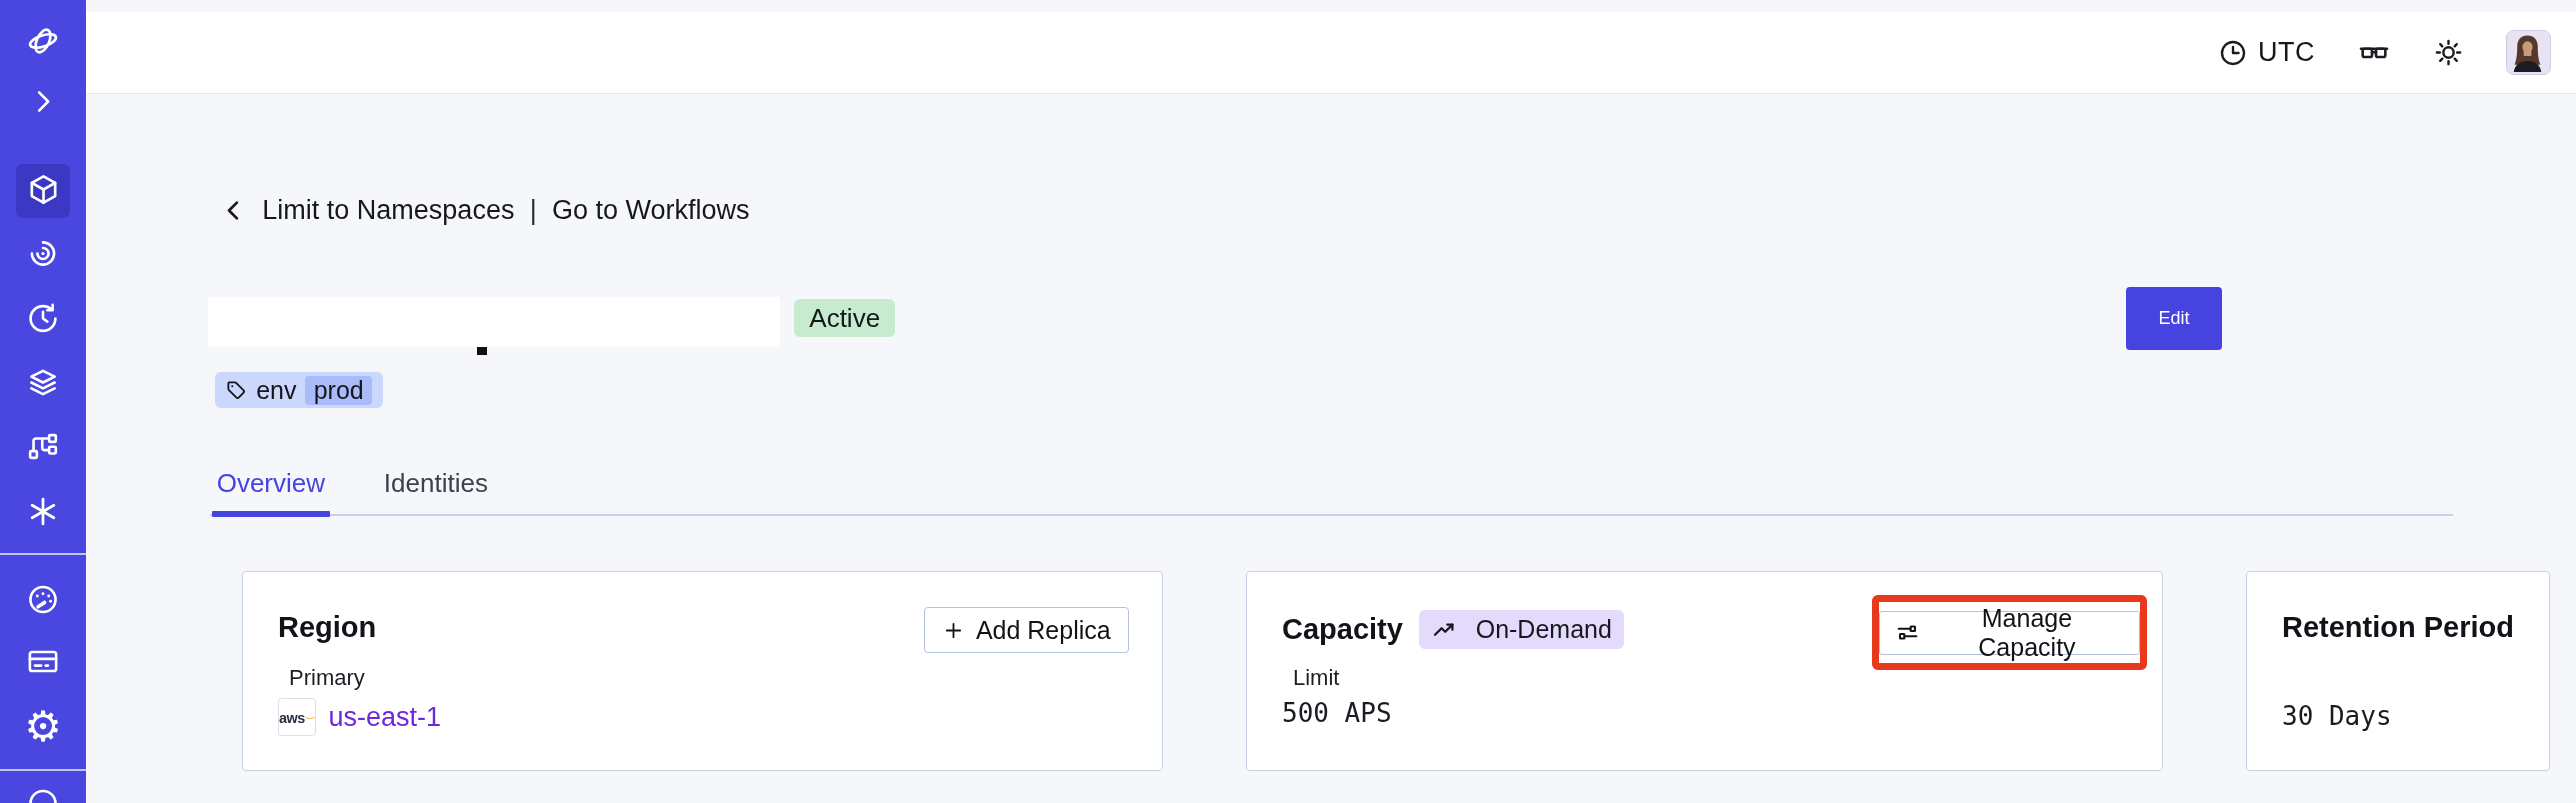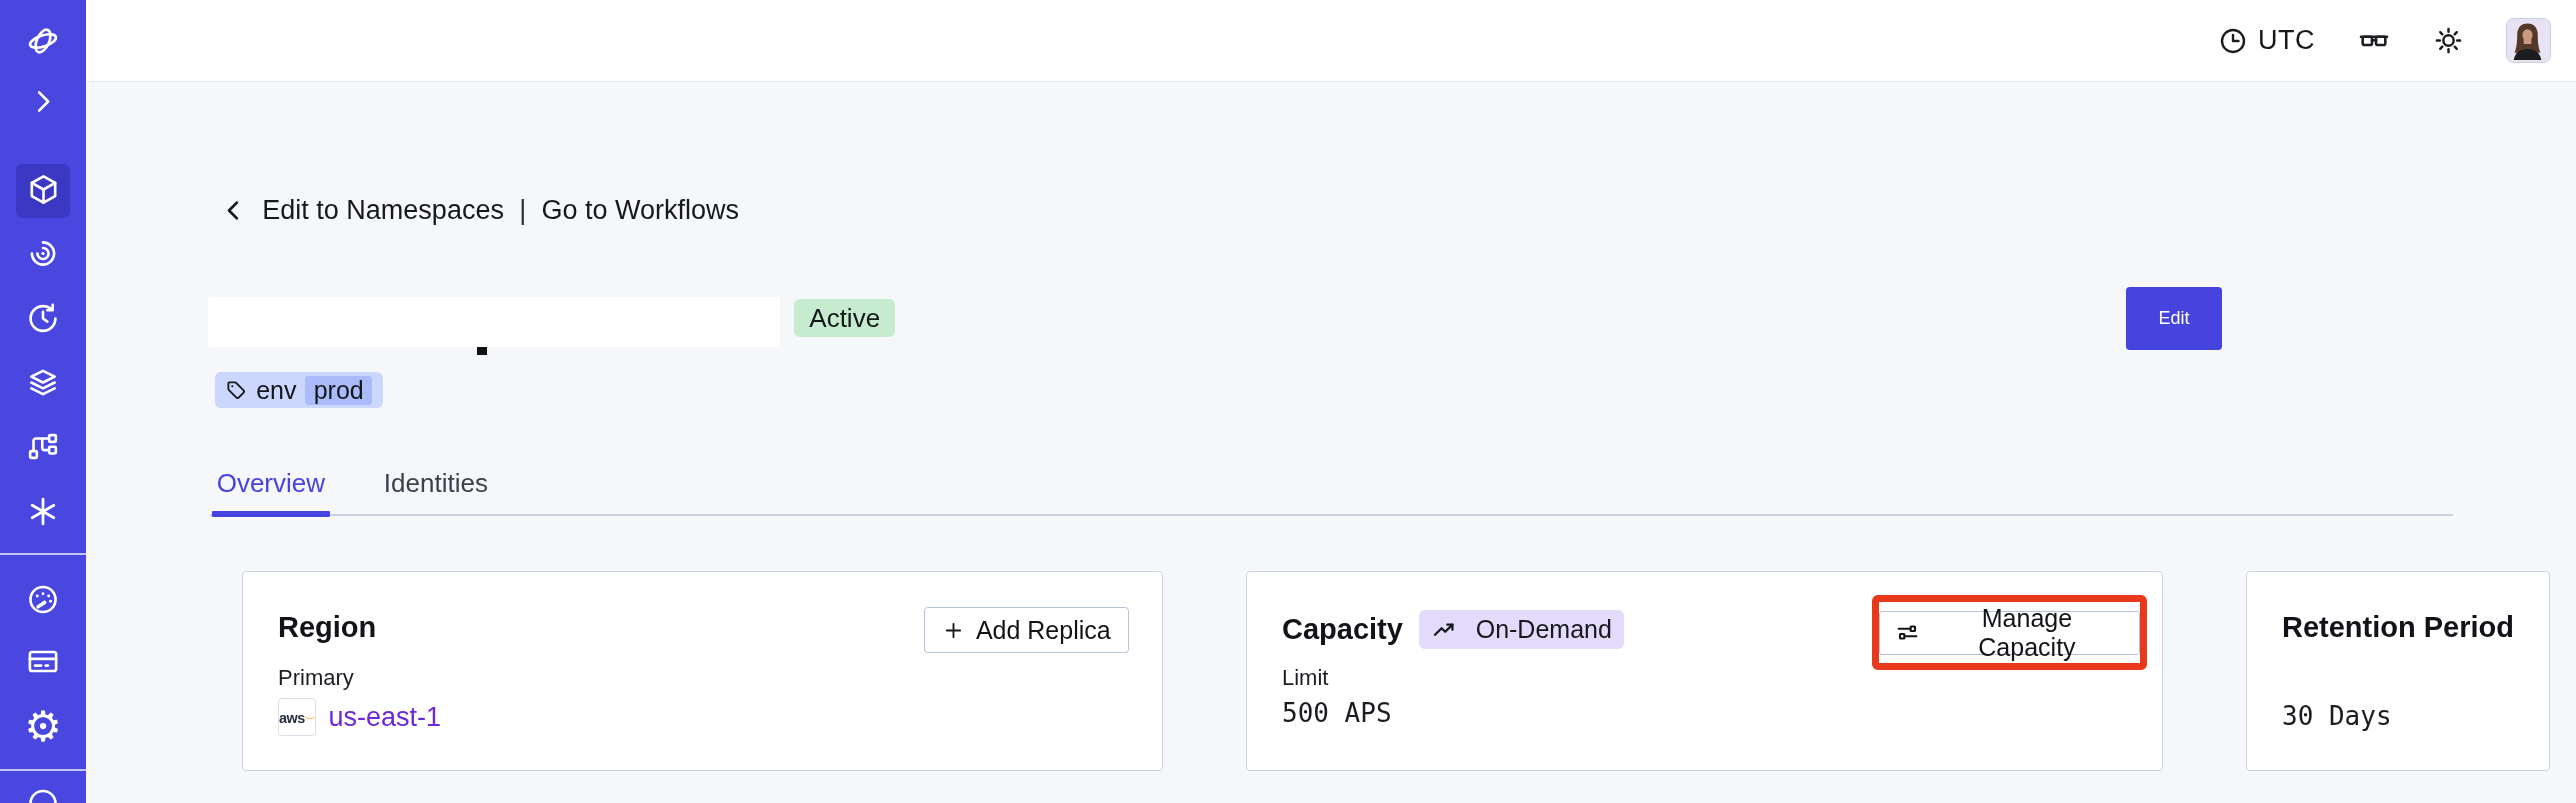--- a/index.html
+++ b/index.html
@@ -9,21 +9,21 @@
 
   
   .sidebar { position:absolute; left:0; top:0; width:86px; height:804px; background:#4A46E0; z-index:5; }
   .s-item { position:absolute; left:50%; transform:translateX(-50%); color:#fff; display:flex; align-items:center; justify-content:center; }
   .s-item svg { display:block; }
   .s-active-bg { position:absolute; left:16.3px; top:164px; width:54px; height:54px; background:#3B38C4; border-radius:6.7px; display:flex; align-items:center; justify-content:center; color:#fff; }
   .s-divider { position:absolute; left:0; width:86px; height:1.9px; background:rgba(235,237,245,0.75); }
   .gear-glyph { font-size:42px; line-height:1; color:#fff; font-family:"DejaVu Sans", sans-serif; }
 
   
-  .topbar { position:absolute; left:86px; top:0; width:2490px; height:82px; background:#fff; border-bottom:1.9px solid #E6E8F1; display:flex; align-items:center; justify-content:flex-end; gap:42px; padding-right:25px; z-index:4; }
+  .topbar { position:absolute; left:86px; top:12px; width:2490px; height:82px; background:#fff; border-bottom:1.9px solid #E6E8F1; display:flex; align-items:center; justify-content:flex-end; gap:42px; padding-right:25px; z-index:4; }
   .tz { display:flex; align-items:center; gap:10.5px; color:#17181D; }
   .tz-label { font-size:27px; letter-spacing:0.5px; }
   .tb-ic { color:#1B1C21; display:flex; align-items:center; }
   .avatar { width:45px; height:45px; border-radius:7.7px; border:1.9px solid #C9CFE2; overflow:hidden; background:#E8E2F3; }
   .avatar svg { display:block; }
 
   
   .content { position:absolute; left:86px; top:82px; width:2490px; height:721px; background:#F6F7FA; }
 
   .breadcrumb { position:absolute; left:134px; top:113px; display:flex; align-items:center; gap:15.3px; font-size:27px; font-weight:500; color:#17181D; cursor:pointer; }
@@ -46,21 +46,21 @@
   .tab { position:relative; font-size:26px; font-weight:500; color:#3C414D; padding:3.8px 1.9px 0 1.9px; cursor:pointer; }
   .tab.active { color:#4643DF; }
   .tab.active::after { content:""; position:absolute; left:-2.9px; right:-2.9px; bottom:-2.9px; height:5.8px; background:#4643DF; border-radius:1px; }
 
   .cards { position:absolute; left:124px; top:489px; display:flex; gap:51px; }
   .card { position:relative; background:#fff; border:1.9px solid #C6D0E2; border-radius:3.8px; height:200px; padding:38px 33px 0 35px;margin-left:32px; }
   .card.region { width:921px; }
   .card.capacity { width:917px; }
   .card.retention { width:304px; }
   .card-title { font-size:29px; font-weight:600; color:#121318; line-height:35px; }
-  .card-label { position:absolute; left:35px; top:93px; font-size:22px; color:#1C1E24;text-align:center; }
+  .card-label { position:absolute; left:46px; top:93px; font-size:22px; color:#1C1E24;text-align:center; }
   .card-value-mono { position:absolute; left:35px; top:126px; font-family:"DejaVu Sans Mono", monospace; font-size:26px; color:#1A1C21; }
   .title-row { display:flex; align-items:center; gap:16.3px; }
 
   .btn-light { background:#fff; border:1.9px solid #B5C2D9; border-radius:3.8px; display:flex; align-items:center; justify-content:center; gap:10.5px; font-size:25px; color:#121317; cursor:pointer; }
   .btn-add-replica { position:absolute; right:33px; top:35px; height:46px; padding:0 17.3px;justify-content:space-between; }
   .badge-ondemand { height:39px; background:#E4DAFB; border-radius:5.8px; display:flex; align-items:center; gap:20px; padding:0 12.5px; font-size:25px; color:#17181D; }
 
   .annotation { position:absolute; top:23px; right:15.3px; width:275px; height:75px; border:7.7px solid #E8391D; border-radius:5.8px; display:flex; align-items:center; justify-content:center; }
   .btn-manage { height:44px; padding:0 15.3px; border-width:1.9px; border-radius:2.9px; }
 
@@ -219,21 +219,21 @@
   </header>
 
   <main class="content">
 
     <div class="breadcrumb">
       <span style="display:flex">
         <svg width="27" height="27" viewBox="0 0 24 24" fill="none" stroke="currentColor" stroke-width="2.4" stroke-linecap="round" stroke-linejoin="round">
             <path d="M15 5l-7 7 7 7"></path>
           </svg>
       </span>
-      <span>Edit to Namespaces</span>
+      <span>Limit to Namespaces</span>
       <span class="sep">|</span>
       <span>Go to Workflows</span>
     </div>
 
     <div class="title-redaction"></div>
     <div class="title-dot"></div>
 
     <div class="badge-active">
       <span>Active</span>
     </div>

